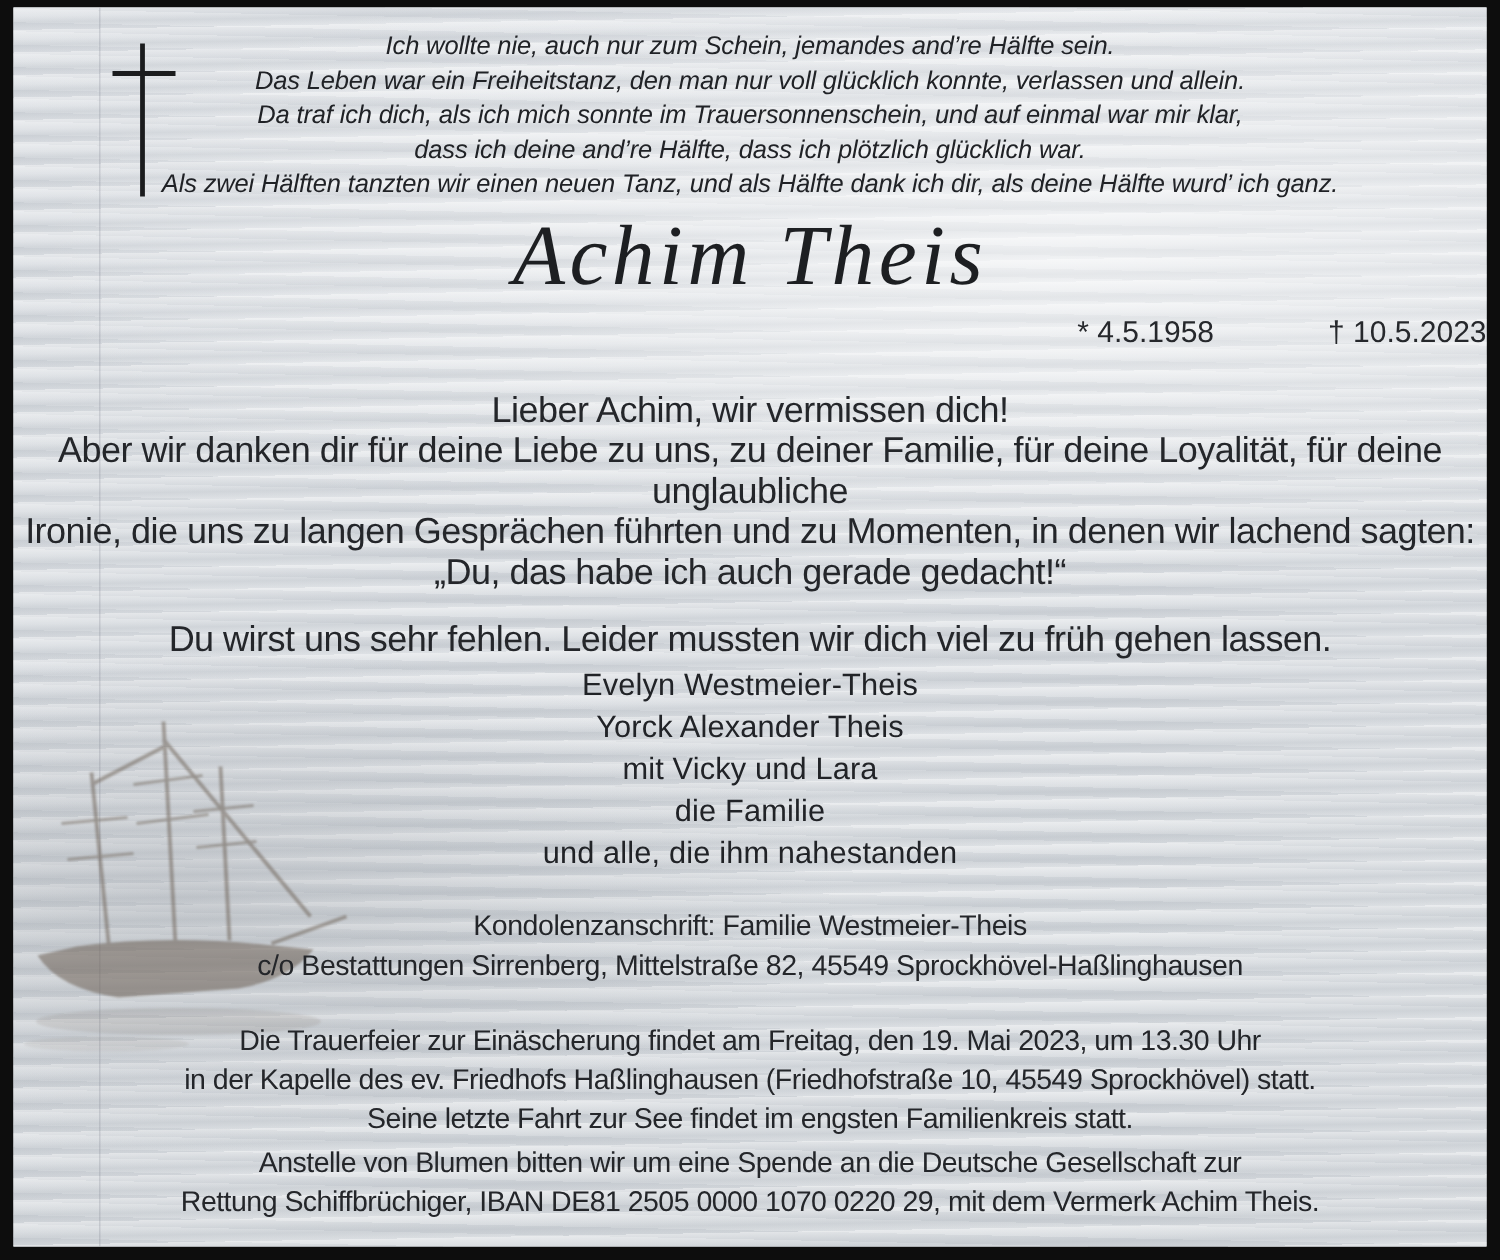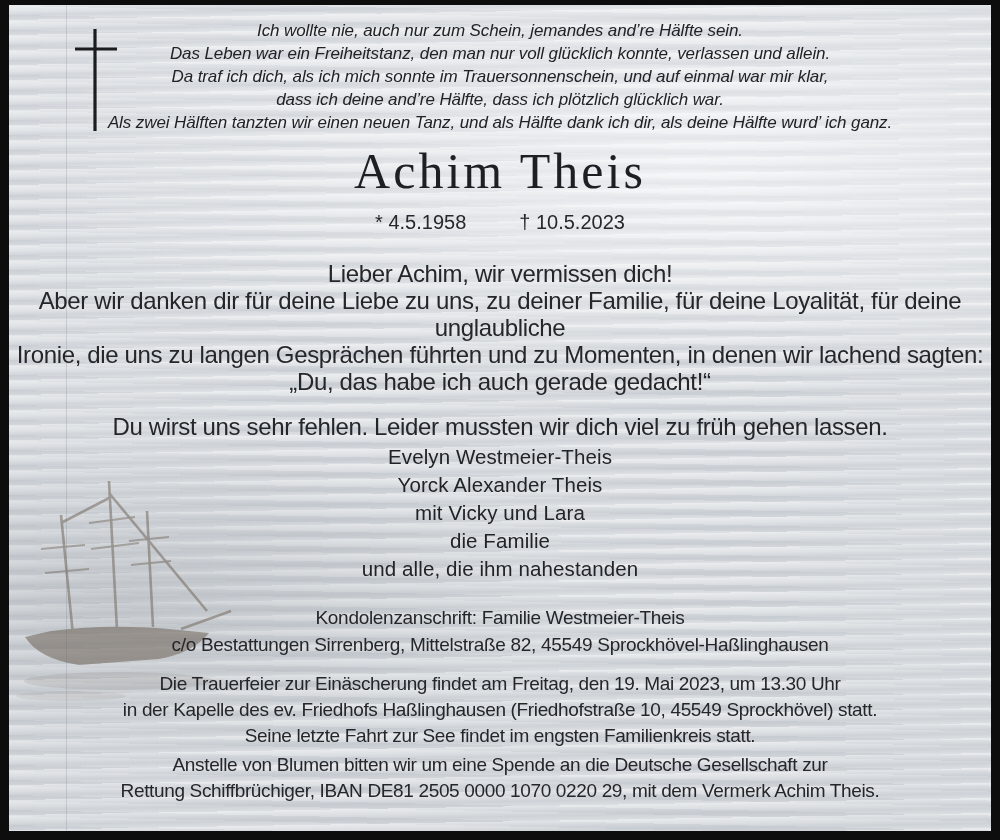--- a/index.html
+++ b/index.html
@@ -55,52 +55,53 @@
     display:block;
     font-style:normal;
     font-size:13.5px;
     line-height:18px;
     margin-top:2px;
     color:#2b2d31;
   }
   .deceased-name {
     margin-top:4px;
     font-family:"Liberation Serif", serif;
-    font-size:50px;
+    font-style:italic;
+    font-size:57px;
     line-height:66px;
     letter-spacing:3px;
     color:#1d1f22;
   }
   .dates {
     margin-top:7px;
     font-size:20px;
     line-height:22px;
     display:flex;
-    justify-content:center;
-    gap:53px;
+    justify-content:flex-end;
+    gap:76px;
     color:#26282c;
   }
   .body-block {
     font-size:24px;
     line-height:27px;
     letter-spacing:-0.35px;
     color:#24262a;
   }
   .tribute { margin-top:27px; }
   .farewell { margin-top:5px; line-height:27px; padding-top:13px; }
   .line { display:block; }
   .mourners {
     margin-top:3px;
     font-size:20.5px;
     line-height:28px;
     letter-spacing:0.1px;
     color:#212327;
   }
   .condolence { margin-top:21px; font-size:19px; line-height:27px; letter-spacing:-0.3px; }
-  .funeral { margin-top:13px; font-size:19px; line-height:26px; letter-spacing:-0.35px; }
+  .funeral { margin-top:24px; font-size:19px; line-height:26px; letter-spacing:-0.35px; }
   .donation { margin-top:3px; font-size:19px; line-height:26px; letter-spacing:-0.35px; }
 </style>
 </head>
 <body>
 
 <div class="page">
 
   <div class="fold-line"></div>
 
   <svg class="ship" viewBox="0 0 225 250">

